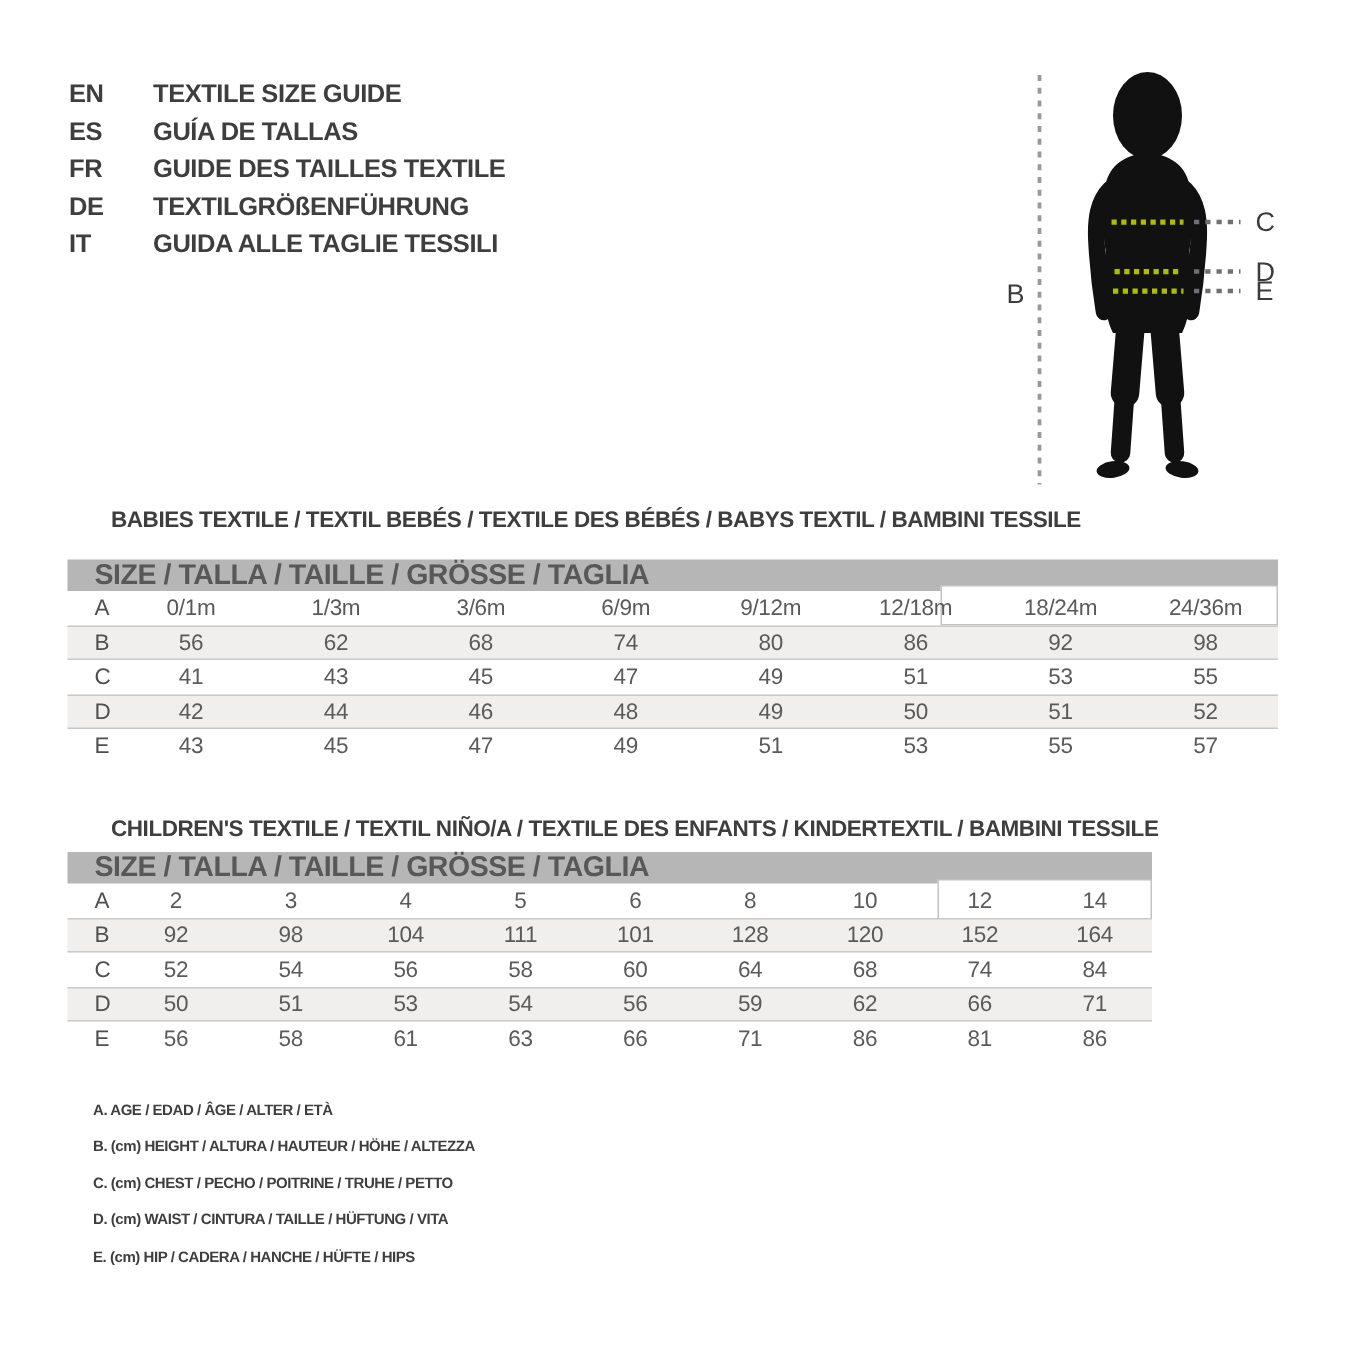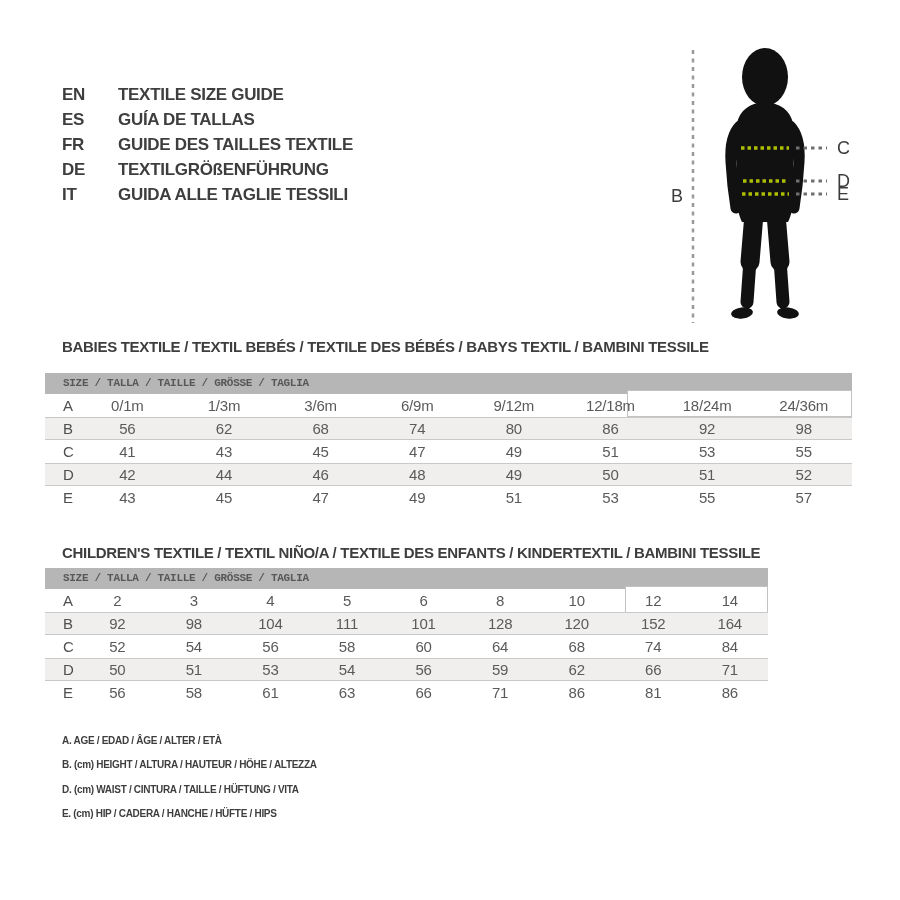--- a/index.html
+++ b/index.html
@@ -4,33 +4,33 @@
 <style>
   html,body { margin:0; padding:0; }
   body {
     width:900px; height:900px; position:relative; overflow:hidden;
     background:#ffffff; color:#3e3e3e;
     font-family:"Liberation Sans", sans-serif;
   }
   .abs { position:absolute; }
 
   
-  .lang-block { left:62px; top:50px;margin-top:32px; }
+  .lang-block { left:46px; top:50px; }
   .lang-row { display:flex; height:25px; align-items:center;
               font-size:17px; font-weight:bold; letter-spacing:-0.3px; white-space:nowrap; }
   .lang-code { width:56px; }
 
   
-  .section-heading { font-size:15px; font-weight:bold; letter-spacing:-0.3px; white-space:nowrap; }
+  .section-heading { font-size:15px; font-weight:bold; letter-spacing:-0.3px; white-space:nowrap;margin-left:12px; }
 
   
   .size-table { position:absolute; }
   .size-bar { height:21px; background:#b6b6b6; color:#585858;
-              font-size:11px; font-weight:bold; letter-spacing:-0.3px;
-              line-height:21px; padding-left:18px; position:relative; z-index:0;font-family:Liberation Mono, monospace; }
+              font-size:19px; font-weight:bold; letter-spacing:-0.3px;
+              line-height:21px; padding-left:18px; position:relative; z-index:0; }
   .trows { position:relative; z-index:2; }
   .trow { display:flex; height:23px; align-items:center;
           font-size:15px; color:#5a5a5a; letter-spacing:-0.2px; box-sizing:border-box; }
   .trow.stripe { background:#f0efee; border-top:1px solid #c9c9c9; border-bottom:1px solid #c9c9c9; }
   .rlabel { width:34px; padding-left:18px; box-sizing:border-box; color:#4f4f4f; }
   .cell { flex:1; text-align:center; }
   .hl-box { position:absolute; background:#ffffff; border:1px solid #c2c2c2;
             z-index:1; box-sizing:border-box; }
 
   
@@ -231,15 +231,16 @@
         <span class="cell">86</span>
         <span class="cell">81</span>
         <span class="cell">86</span>
       </div>
     </div>
 </div>
 
 <div class="abs legend-block">
   <div class="legend-line">A. AGE / EDAD / ÂGE / ALTER / ETÀ</div>
   <div class="legend-line">B. (cm) HEIGHT / ALTURA / HAUTEUR / HÖHE / ALTEZZA</div>
+  <div class="legend-line">C. (cm) CHEST / PECHO / POITRINE / TRUHE / PETTO</div>
   <div class="legend-line">D. (cm) WAIST / CINTURA / TAILLE / HÜFTUNG / VITA</div>
   <div class="legend-line">E. (cm) HIP / CADERA / HANCHE / HÜFTE / HIPS</div>
 </div>
 
 </body></html>

